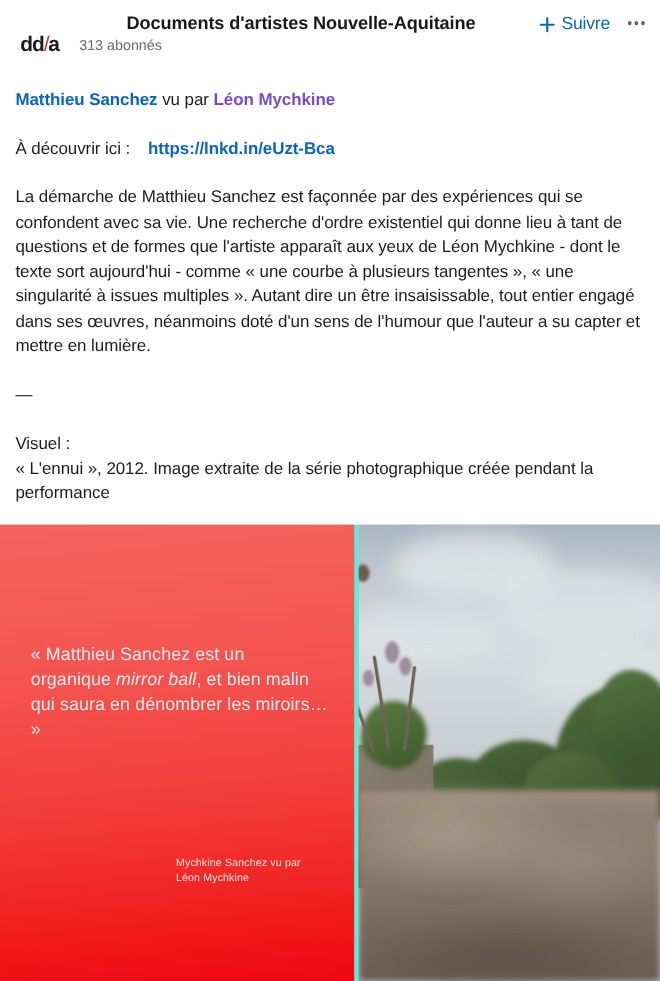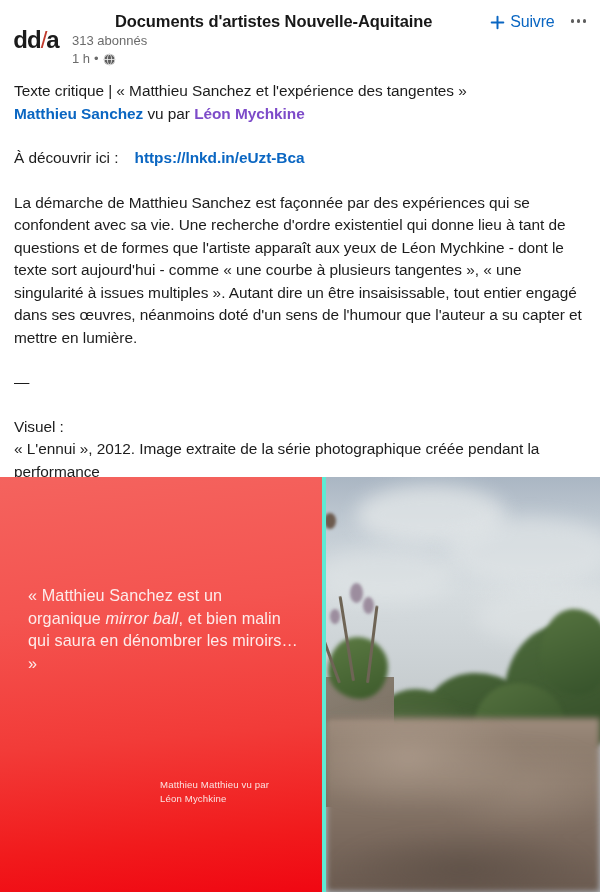--- a/index.html
+++ b/index.html
@@ -30,21 +30,21 @@
     height: 48px;
     flex: 0 0 48px;
     margin-top: 7px;
     background: #ffffff;
     display: flex;
     align-items: center;
     justify-content: center;
     overflow: hidden;
   }
   .avatar-text {
-    font-size: 24px;
+    font-size: 19px;
     font-weight: bold;
     letter-spacing: -1px;
     color: #1b1b1b;
     line-height: 1;
     font-family: "Liberation Sans", sans-serif;
   }
   .avatar-text .slash {
     color: #c0392b;
     font-weight: normal;
     padding: 0 0px;
@@ -329,32 +329,20 @@
 
   <div class="header">
 
     <div class="avatar">
       <span class="avatar-text"><span>dd</span><span class="slash">/</span><span>a</span></span>
     </div>
 
     <div class="header-mid">
       <div class="account-name">Documents d'artistes Nouvelle-Aquitaine</div>
       <div class="followers">313 abonnés</div>
-      <div class="meta-row">
-        <span>1 h</span>
-        <span class="meta-dot">•</span>
-        <span class="globe-icon">
-          <svg viewBox="0 0 16 16" width="13" height="13" aria-hidden="true">
-            <circle cx="8" cy="8" r="7" fill="#5e5e5e"></circle>
-            <path d="M8 1.3c-2 1.6-2.6 4-2.6 6.7S6 13.1 8 14.7c2-1.6 2.6-4 2.6-6.7S10 2.9 8 1.3z" fill="none" stroke="#ffffff" stroke-width="0.9"></path>
-            <line x1="1.4" y1="8" x2="14.6" y2="8" stroke="#ffffff" stroke-width="0.9"></line>
-            <circle cx="8" cy="8" r="6.6" fill="none" stroke="#ffffff" stroke-width="0.9"></circle>
-          </svg>
-        </span>
-      </div>
     </div>
 
     <div class="header-right">
       <button class="follow-btn">
         <span class="plus-icon">
           <svg viewBox="0 0 16 16" width="15" height="15" aria-hidden="true">
             <line x1="8" y1="1.8" x2="8" y2="14.2" stroke="#0a66c2" stroke-width="2.1" stroke-linecap="round"></line>
             <line x1="1.8" y1="8" x2="14.2" y2="8" stroke="#0a66c2" stroke-width="2.1" stroke-linecap="round"></line>
           </svg>
         </span>
@@ -363,21 +351,20 @@
       <button class="menu-btn">
         <span></span>
         <span></span>
         <span></span>
       </button>
     </div>
   </div>
 
   <div class="body">
 
-    <p>Texte critique | « Matthieu Sanchez et l'expérience des tangentes »</p>
 
     <p><span class="mention-blue">Matthieu Sanchez</span><span> vu par </span><span class="mention-purple">Léon Mychkine</span></p>
 
     <div class="spacer"></div>
 
     <p><span>À découvrir ici : </span><span class="inline-link">https://lnkd.in/eUzt-Bca</span></p>
 
     <div class="spacer"></div>
 
     <p>La démarche de Matthieu Sanchez est façonnée par des expériences qui se confondent avec sa vie. Une recherche d'ordre existentiel qui donne lieu à tant de questions et de formes que l'artiste apparaît aux yeux de Léon Mychkine - dont le texte sort aujourd'hui - comme « une courbe à plusieurs tangentes », « une singularité à issues multiples ». Autant dire un être insaisissable, tout entier engagé dans ses œuvres, néanmoins doté d'un sens de l'humour que l'auteur a su capter et mettre en lumière.</p>
@@ -390,21 +377,21 @@
 
     <p>Visuel :</p>
     <p>« L'ennui », 2012. Image extraite de la série photographique créée pendant la performance</p>
   </div>
 
   <div class="media">
 
     <div class="media-left">
       <div class="quote"><span>« Matthieu Sanchez est un organique </span><em>mirror ball</em><span>, et bien malin qui saura en dénombrer les miroirs… »</span></div>
       <div class="attribution">
-        <div>Matthieu Matthieu vu par</div>
+        <div>Mychkine Sanchez vu par</div>
         <div>Léon Mychkine</div>
       </div>
     </div>
 
     <div class="media-right">
       <div class="sky"></div>
 
       <div class="cloud" style="left:30px;top:8px;width:150px;height:60px;"></div>
       <div class="cloud" style="left:120px;top:40px;width:170px;height:70px;opacity:.6;"></div>
       <div class="cloud" style="left:-10px;top:70px;width:140px;height:55px;opacity:.5;"></div>

